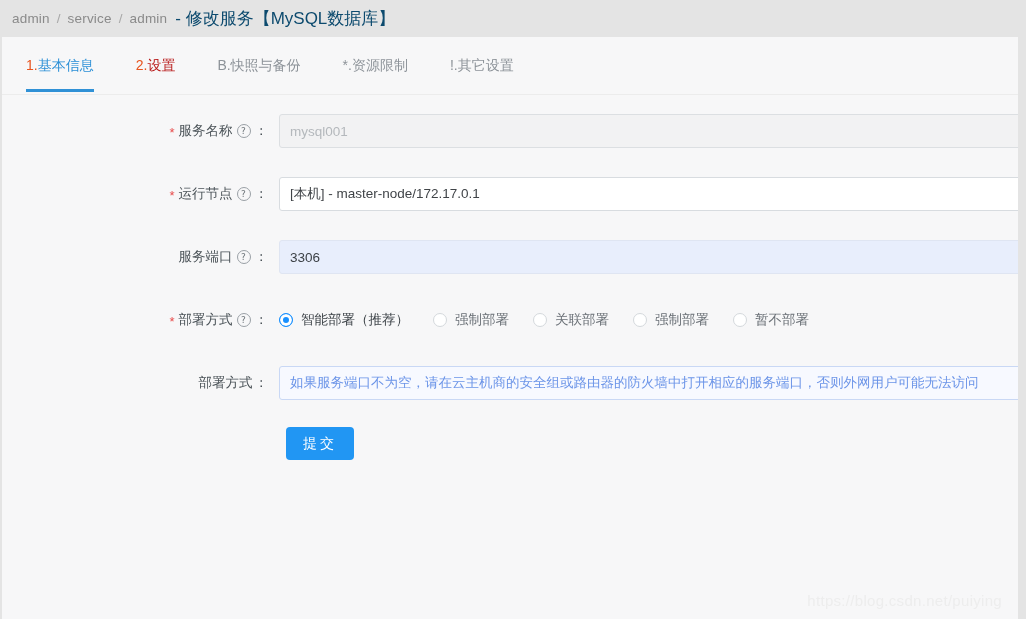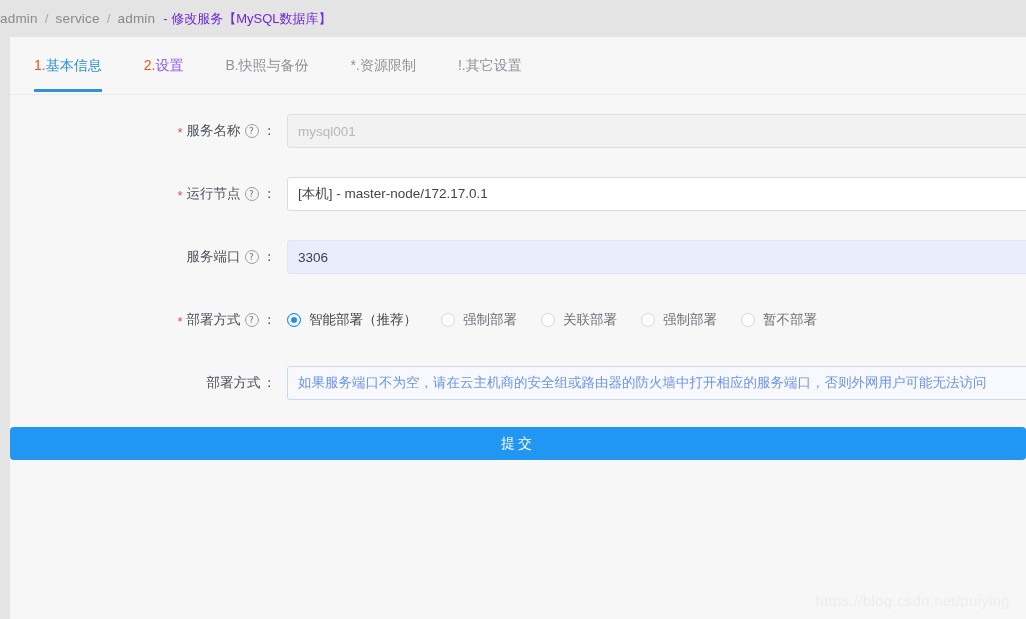--- a/index.html
+++ b/index.html
@@ -17,41 +17,42 @@
     overflow: hidden;
     position: relative;
   }
 
   
   #breadcrumb-bar {
     height: 37px;
     background: #e4e4e4;
     display: flex;
     align-items: center;
+    padding-left: 12px;
     box-sizing: border-box;
   }
   .crumb {
     color: #8a8a8a;
     font-size: 13.5px;
     letter-spacing: .2px;
   }
   .crumb-sep {
     color: #a8a8a8;
     margin: 0 7px;
     font-size: 13.5px;
   }
   .crumb-current {
-    color: #6d28d9;
-    font-size: 13px;
+    color: #0c4a6e;
+    font-size: 17px;
   }
 
   
   #content-card {
     position: absolute;
-    left: 10px;
+    left: 2px;
     top: 37px;
     width: 1016px;
     height: 582px;
     background: #f7f7f8;
     box-sizing: border-box;
     overflow: hidden;
   }
 
   
   #tab-bar {
@@ -71,21 +72,21 @@
     margin-right: 42px;
     color: #888d92;
     cursor: pointer;
     position: relative;
     white-space: nowrap;
   }
   .tab .tab-prefix { color: #e8541e; }
   .tab.active .tab-prefix { color: #e8541e; }
   .tab.active .tab-text { color: #2b8fd6; }
   .tab.tab-second .tab-prefix { color: #e8541e; }
-  .tab.tab-second .tab-text { color: #8b5cf6; }
+  .tab.tab-second .tab-text { color: #b91c1c; }
   .tab .tab-text { color: #8d9399; }
   .tab.active::after {
     content: "";
     position: absolute;
     left: 0;
     right: 0;
     bottom: -1px;
     height: 3px;
     background: #3091d6;
   }
@@ -203,21 +204,20 @@
   .radio-label {
     font-size: 13.5px;
     color: #6b7177;
   }
   .radio-item.checked .radio-label { color: #3d4348; }
 
   
   #submit-row {
     display: flex;
     margin-top: -2px;
-    flex-direction: column;
   }
   .submit-spacer { width: 284px; min-width: 284px; }
   #submit-button {
     background: #2196f3;
     color: #fff;
     border: none;
     border-radius: 4px;
     height: 33px;
     padding: 0 17px;
     font-size: 14px;

